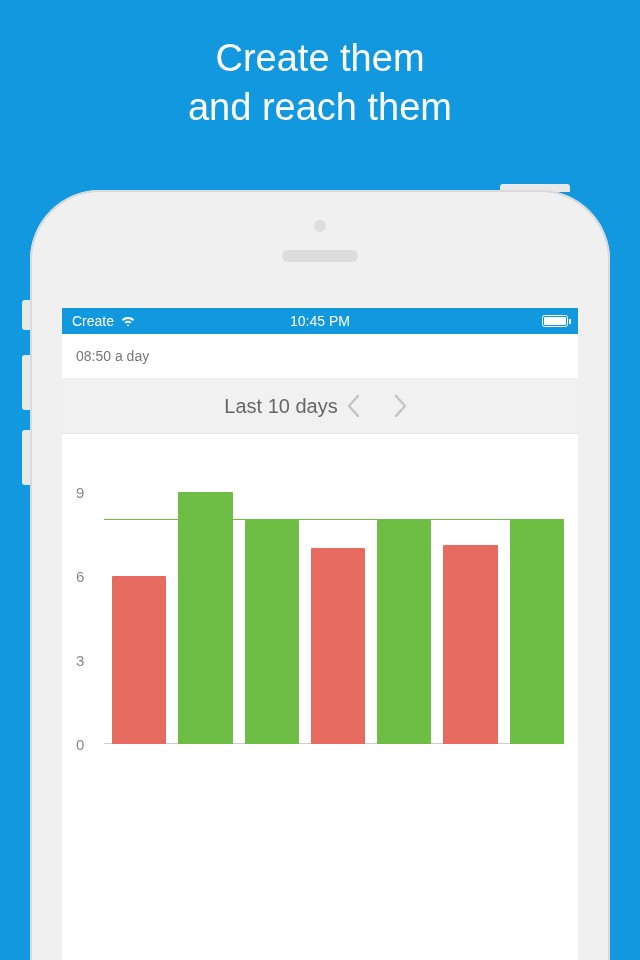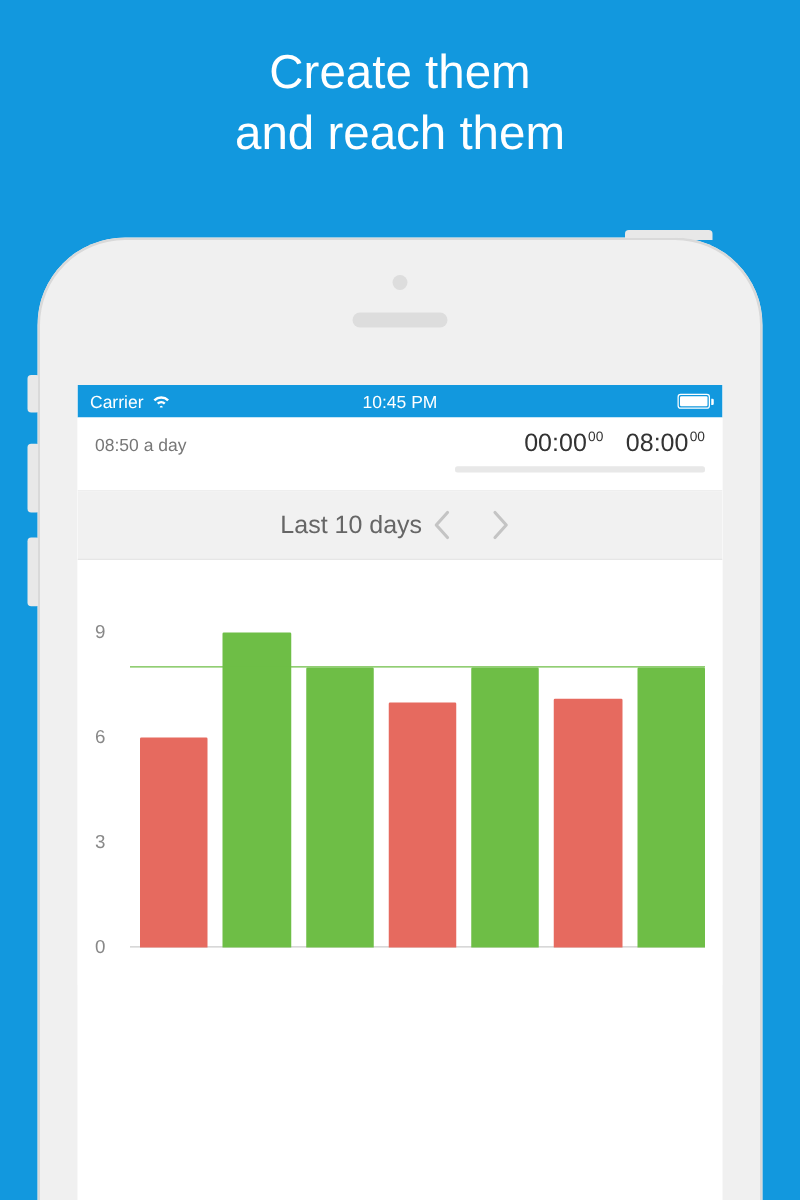--- a/index.html
+++ b/index.html
@@ -184,47 +184,40 @@
 <div class="outer-btn ob4"></div>
 
 <div class="phone">
   <div class="camera"></div>
   <div class="speaker"></div>
 
   <div class="screen">
 
     <div class="statusbar">
       <div class="sb-left">
-        <span>Carrier</span>
+        <span>Create</span>
         <span>
           <svg width="16" height="12" viewBox="0 0 16 12">
               <path d="M8 10.5a1.2 1.2 0 100 2.4 1.2 1.2 0 000-2.4zM4.5 8.2a5 5 0 017 0l-1.4 1.4a3 3 0 00-4.2 0zM1.8 5.5a9 9 0 0112.4 0L12.8 7a7 7 0 00-9.6 0z" fill="#fff"></path>
             </svg>
         </span>
       </div>
       <span class="sb-center">10:45 PM</span>
       <div>
         <div class="battery">
             <div class="battery-fill"></div>
           </div>
       </div>
     </div>
 
 
     <div class="content">
       <div class="goal-header">
         <div>
           <div class="goal-sub">08:50 a day</div>
-        </div>
-        <div class="goal-times">
-          <div class="time-row">
-            <span><span>00:00</span><sup>00</sup></span>
-            <span><span>08:00</span><sup>00</sup></span>
-          </div>
-          <div class="progress-track"></div>
         </div>
       </div>
 
       <div class="range-bar">
         <span class="range-label">Last 10 days</span>
         <div class="range-arrows">
           <div class="arrow-btn">
             <svg width="16" height="26" viewBox="0 0 16 26">
                 <path d="M13 3L4 13l9 10" stroke="#c4c4c4" stroke-width="2.5" fill="none" stroke-linecap="round" stroke-linejoin="round"></path>
               </svg>

